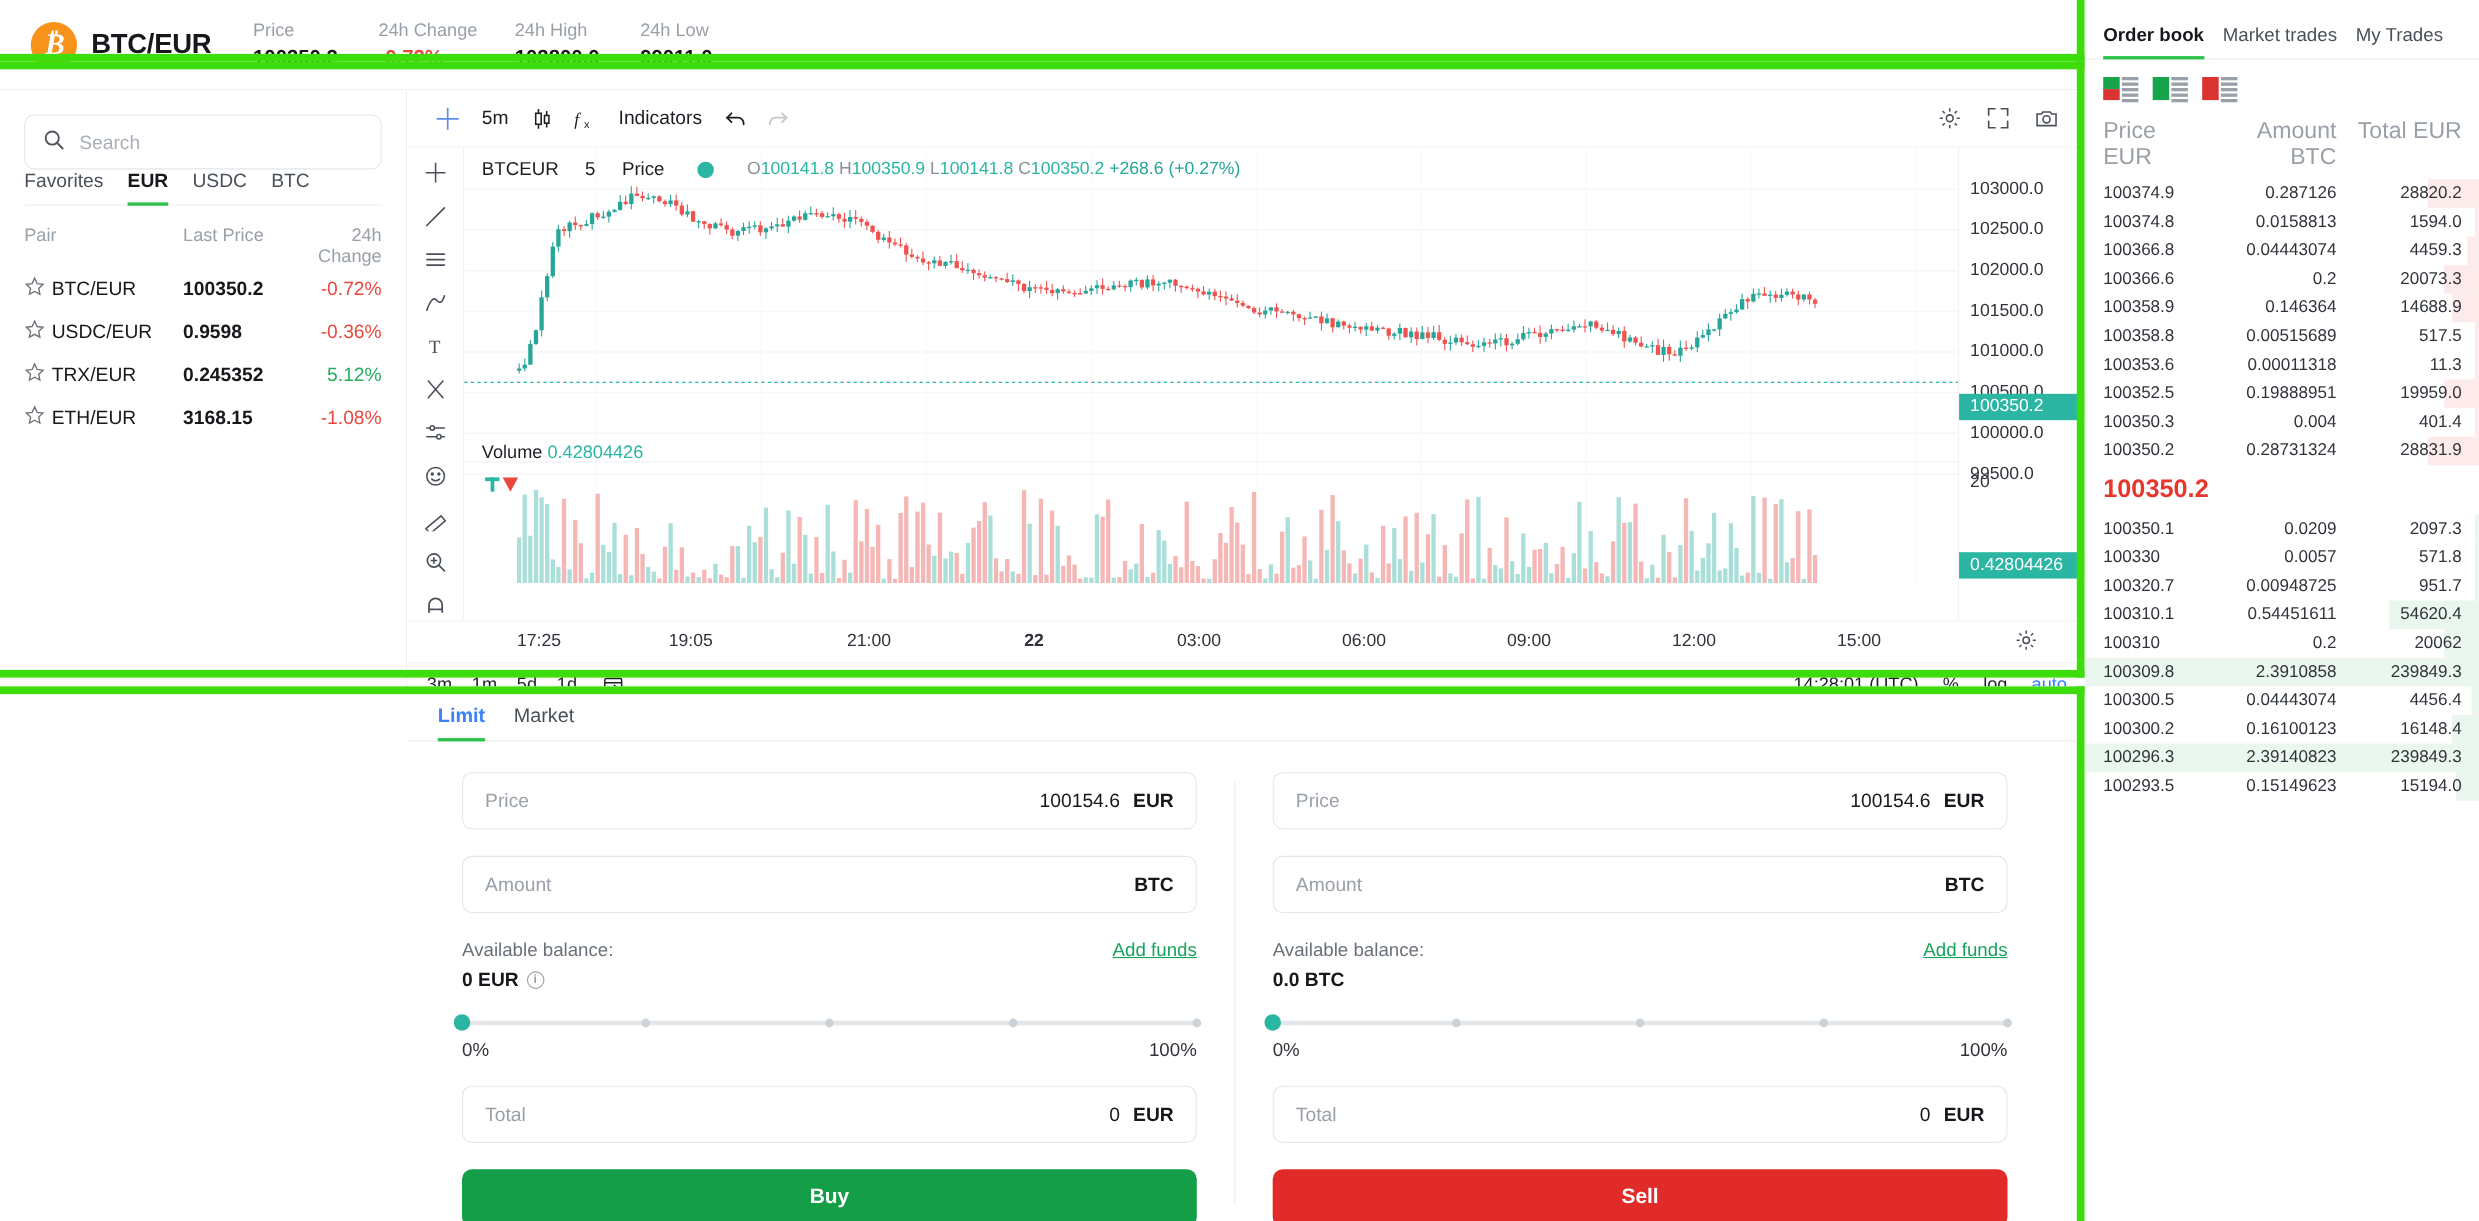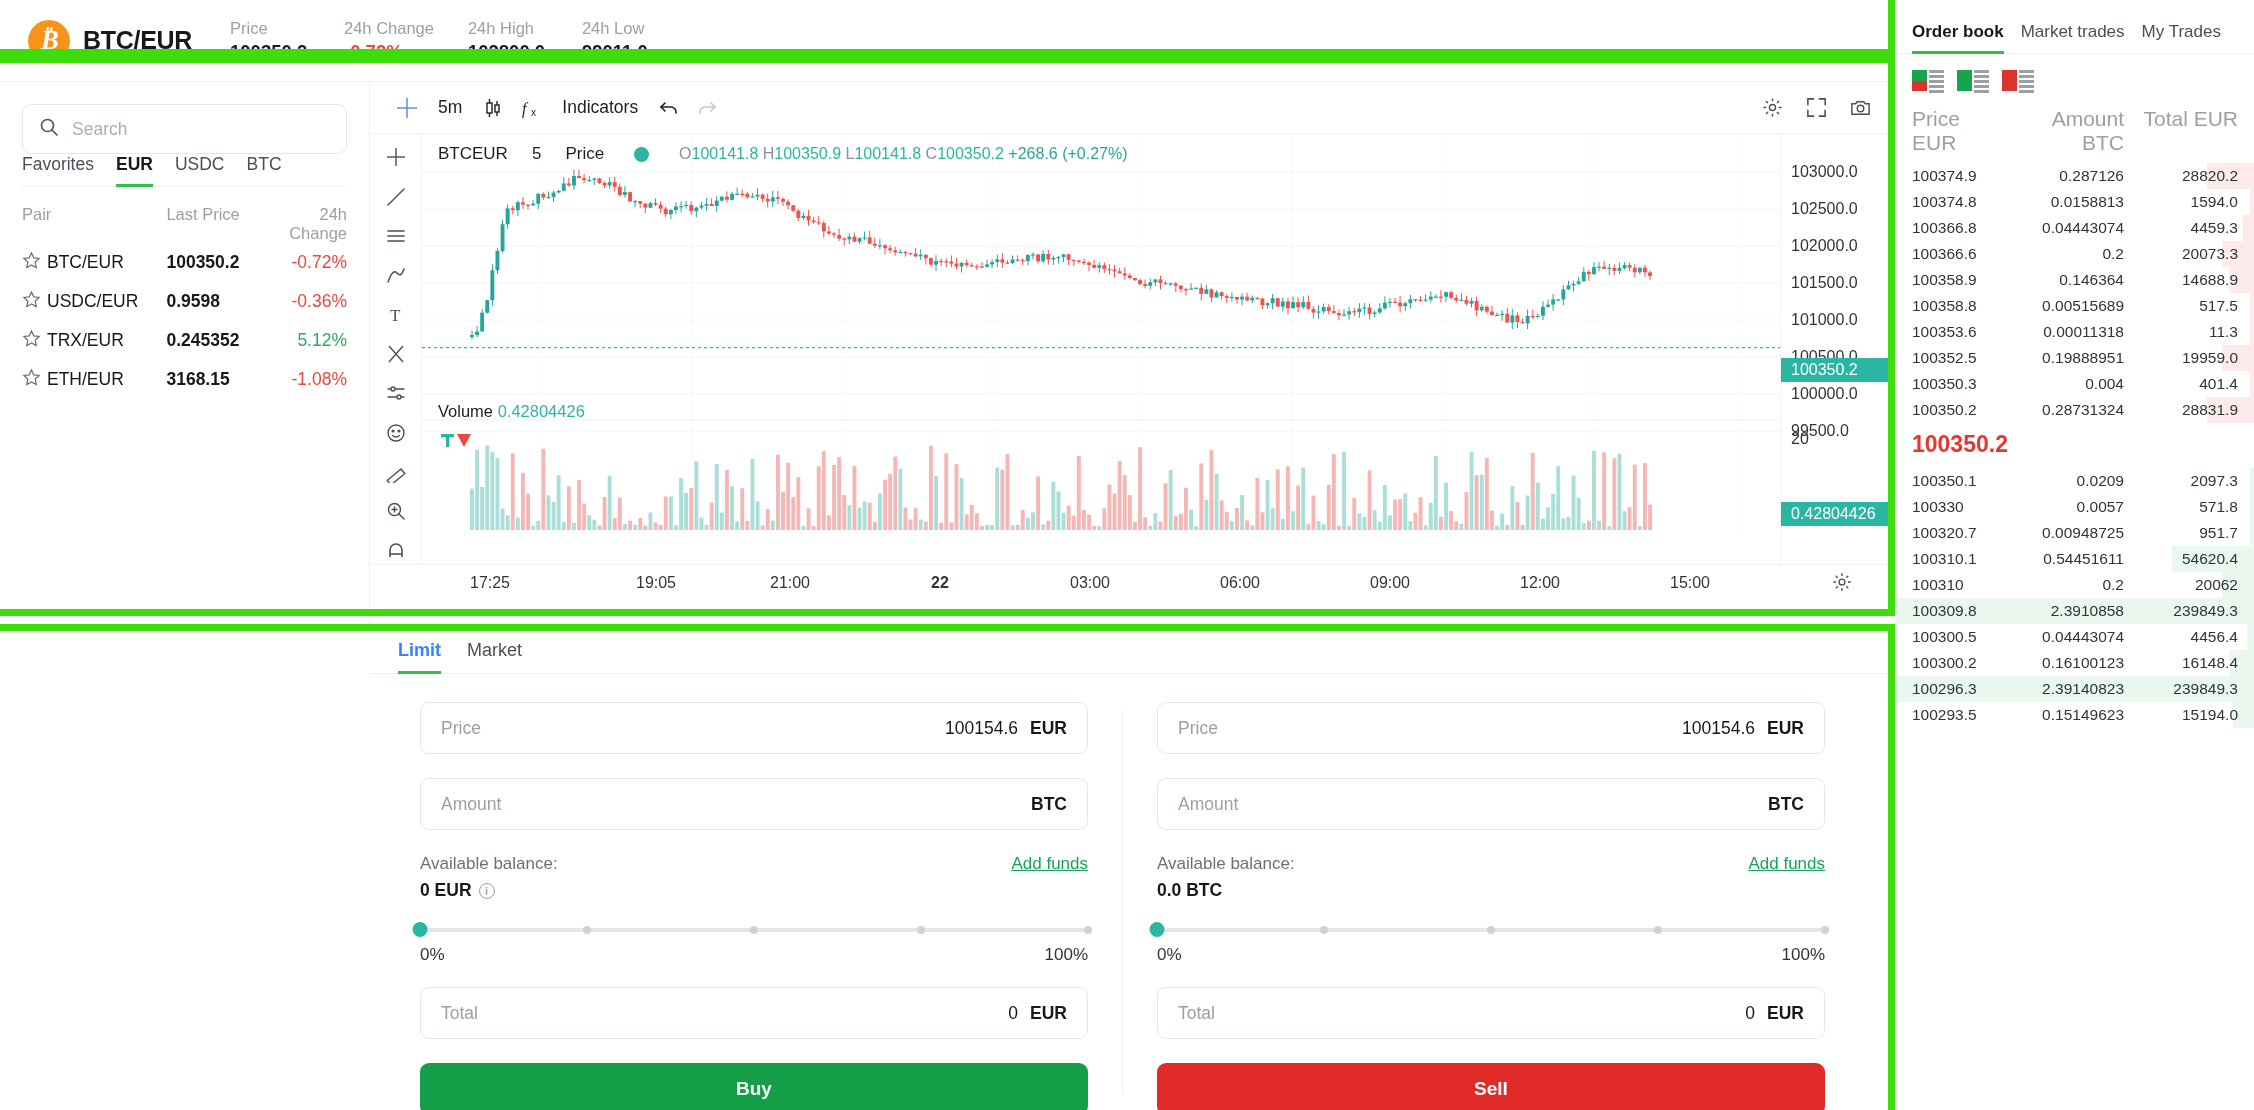--- a/index.html
+++ b/index.html
@@ -1191,30 +1191,51 @@
     </div>
 
     <div class="time-axis" id="time-axis">
       <span class="ta-gear">
         <svg width="22" height="22" viewBox="0 0 24 24" fill="none" stroke="#4a5059" stroke-width="1.5">
           <circle cx="12" cy="12" r="3.2"></circle>
           <path d="M12 2.5v3M12 18.5v3M2.5 12h3M18.5 12h3M5.2 5.2l2.1 2.1M16.7 16.7l2.1 2.1M18.8 5.2l-2.1 2.1M7.3 16.7l-2.1 2.1"></path>
         </svg>
       </span>
     <span class="ta-label" style="left: 120px;">17:25</span>
-        <span class="ta-label" style="left: 286px;">19:05</span>
+        <span class="ta-label" style="left: 258px;">19:05</span>
         <span class="ta-label" style="left: 420px;">21:00</span>
         <span class="ta-label bold" style="left: 570px;">22</span>
         <span class="ta-label" style="left: 720px;">03:00</span>
         <span class="ta-label" style="left: 870px;">06:00</span>
         <span class="ta-label" style="left: 1020px;">09:00</span>
         <span class="ta-label" style="left: 1170px;">12:00</span>
         <span class="ta-label" style="left: 1320px;">15:00</span>
       </div>
 
+    <div class="chart-footer">
+      <div id="timeframes" style="display:flex">
+          <span class="tf">3m</span>
+          <span class="tf">1m</span>
+          <span class="tf">5d</span>
+          <span class="tf">1d</span>
+        </div>
+      <span class="tb-icon" style="width:30px;height:30px">
+        <svg width="21" height="21" viewBox="0 0 22 22" fill="none" stroke="#1b1f24" stroke-width="1.4">
+          <rect x="3" y="5" width="16" height="14" rx="1.5"></rect>
+            <line x1="3" y1="9" x2="19" y2="9"></line>
+          <path d="M8 14 h6 M12 11.5 L14.5 14 L12 16.5" stroke-linecap="round"></path>
+        </svg>
+      </span>
+      <div class="cf-right">
+        <span>14:28:01 (UTC)</span>
+        <span>%</span>
+        <span>log</span>
+        <span class="blue">auto</span>
+      </div>
+    </div>
   </div>
 
   <div class="order-panel">
     <div class="ord-tabs" id="ord-tabs">
         <div class="ord-tab active">Limit</div>
         <div class="ord-tab">Market</div>
       </div>
     <div class="forms">
 
       <div class="form-col">

